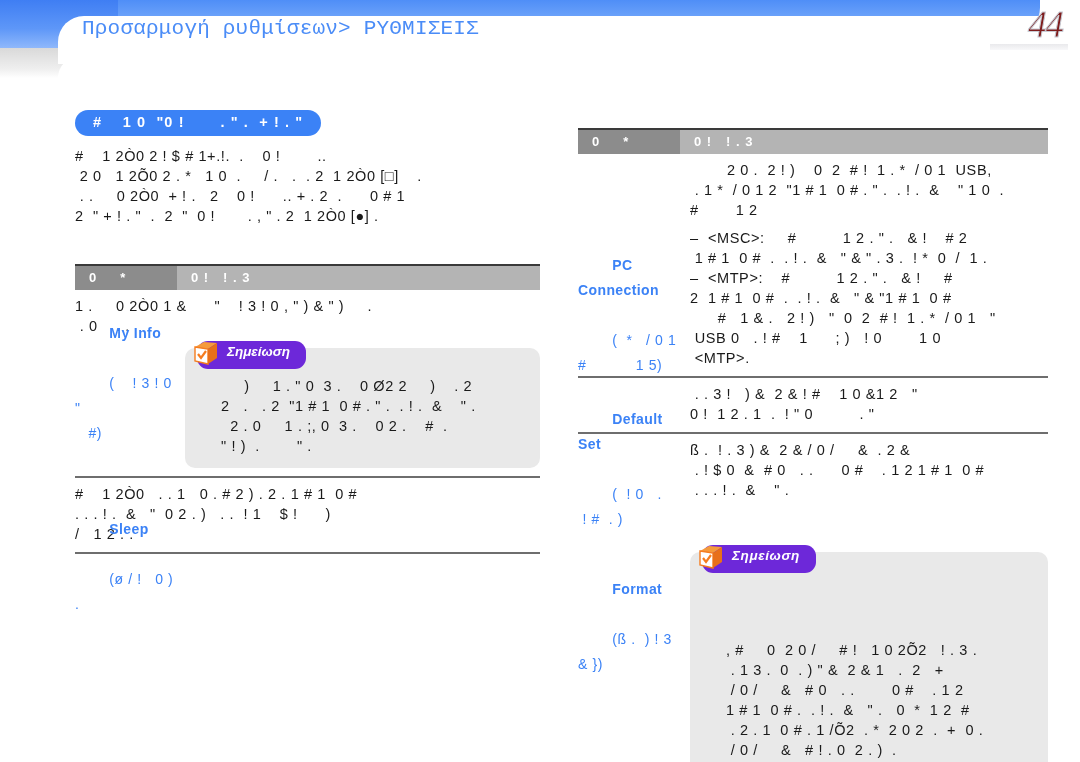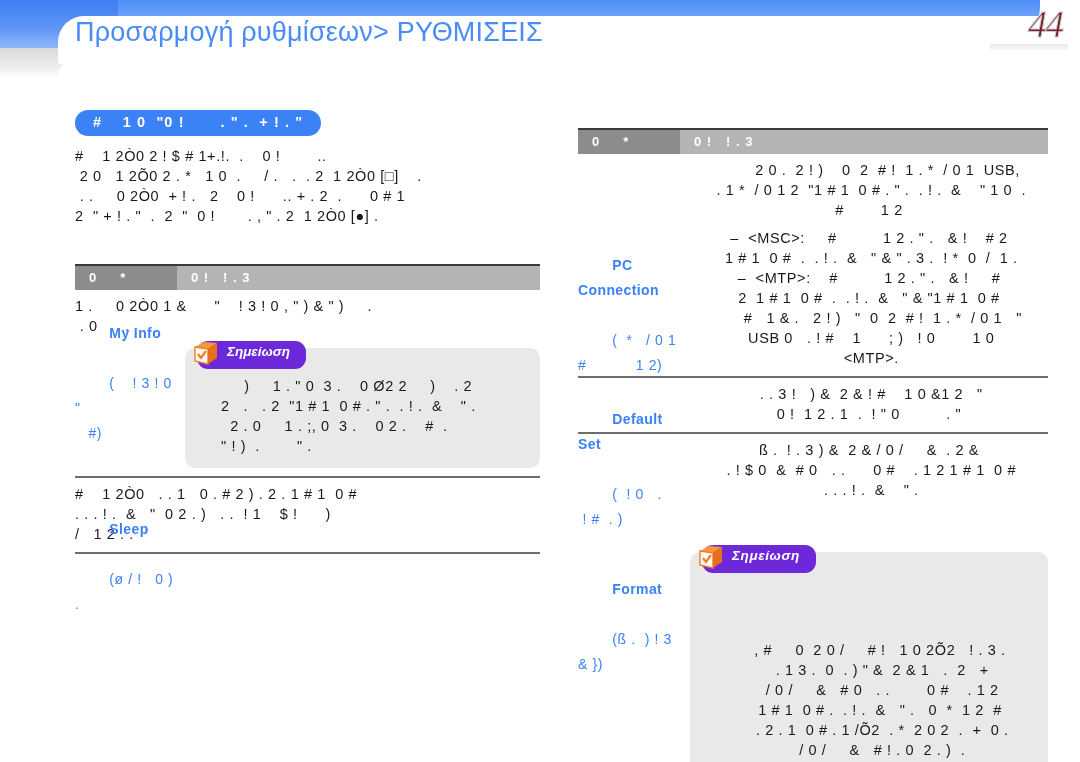--- a/index.html
+++ b/index.html
@@ -51,23 +51,23 @@
   }
   #header-white-sheet2 {
     position: absolute;
     left: 58px; top: 56px;
     width: 1022px; height: 40px;
     background: #ffffff;
     border-top-left-radius: 22px;
   }
   #breadcrumb {
     position: absolute;
-    left: 75px; top: 17px;
-    font-family: Liberation Sans, sans-serif;
-    font-size: 27px;
+    left: 82px; top: 17px;
+    font-family: Liberation Mono, monospace;
+    font-size: 21px;
     color: #4a8cf7;
     letter-spacing: 0.2px;
     white-space: nowrap;
   }
   #breadcrumb .crumb-sep { color: #4a8cf7; }
   #breadcrumb .crumb-last {
     font-variant: small-caps;
   }
 
   
@@ -171,21 +171,21 @@
     font-weight: normal;
     letter-spacing: 0.6px;
   }
   .cell-body {
     font-size: 14.5px;
     color: #1a1a1a;
     line-height: 20px;
     white-space: pre-wrap;
     letter-spacing: 0.6px;
   }
-  #col-right .cell-body { margin-left: 112px; text-align: center; }
+  #col-right .cell-body { margin-left: 112px; }
 
   
   .note-box {
     position: relative;
     background: #e9e9e9;
     border-radius: 10px;
     padding: 28px 14px 12px 36px;
     margin-top: 4px;
   }
   .note-tag {
@@ -309,21 +309,21 @@
       <div class="cell-body">        2 0 .  2 ! )    0  2  # !  1 . *  / 0 1  USB,
  . 1 *  / 0 1 2  "1 # 1  0 # . " .  . ! .  &amp;    " 1 0  .
 #        1 2</div>
     </div>
 
     <div class="trow thick-rule" style="padding-top:0;">
       <div class="cell-label" style="top:0;">
         <span style="white-space:pre-wrap;">PC
 Connection</span><br>
         <span class="sub">(  *   / 0 1
-#           1 2)</span>
+#           1 5)</span>
       </div>
       <div class="cell-body">–  &lt;MSC&gt;:     #          1 2 . " .   &amp; !    # 2
  1 # 1  0 #  .  . ! .  &amp;   " &amp; " . 3 .  ! *  0  /  1 .
 –  &lt;MTP&gt;:    #          1 2 . " .   &amp; !     #
 2  1 # 1  0 #  .  . ! .  &amp;   " &amp; "1 # 1  0 #
       #   1 &amp; .   2 ! )   "  0  2  # !  1 . *  / 0 1   "
  USB 0   . ! #    1      ; )   ! 0        1 0
  &lt;MTP&gt;.</div>
     </div>
 

